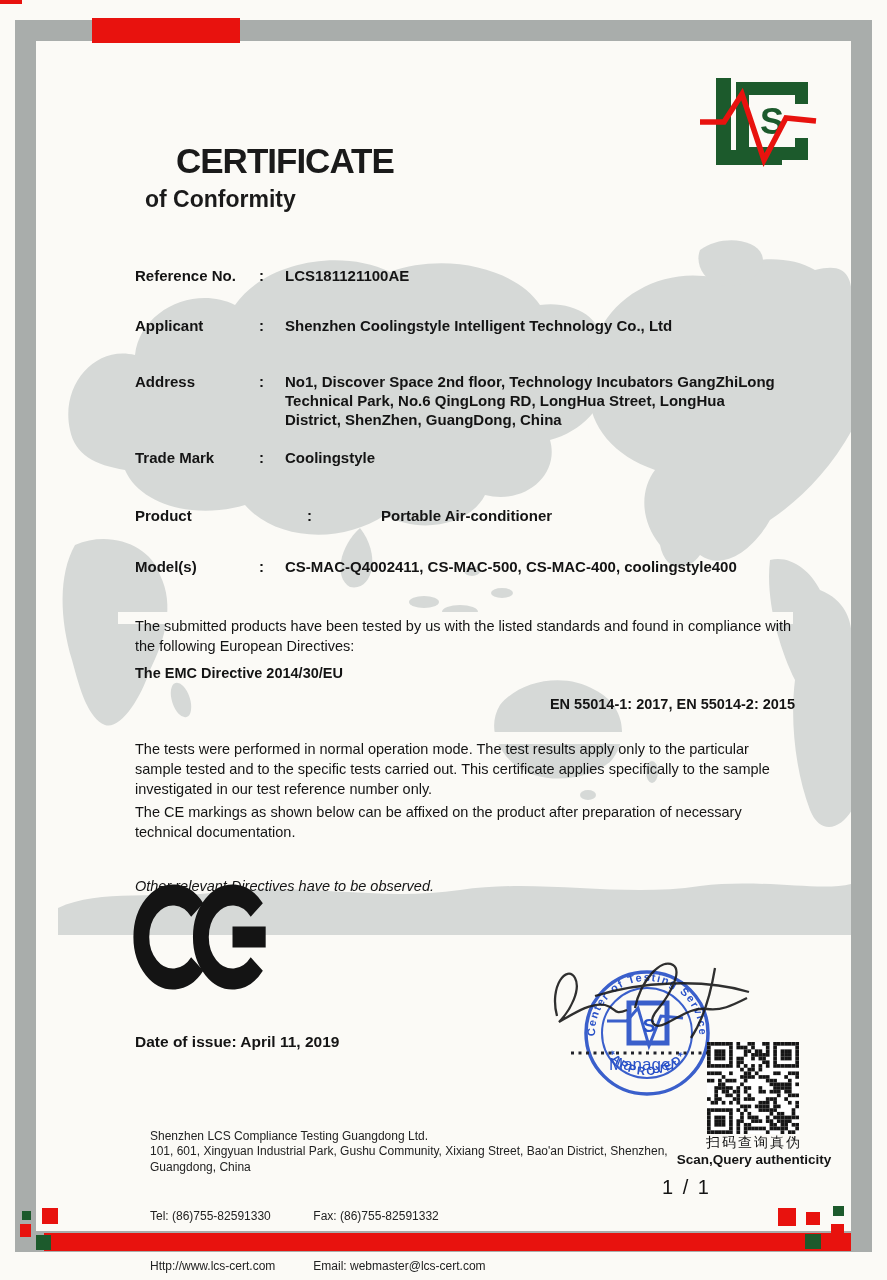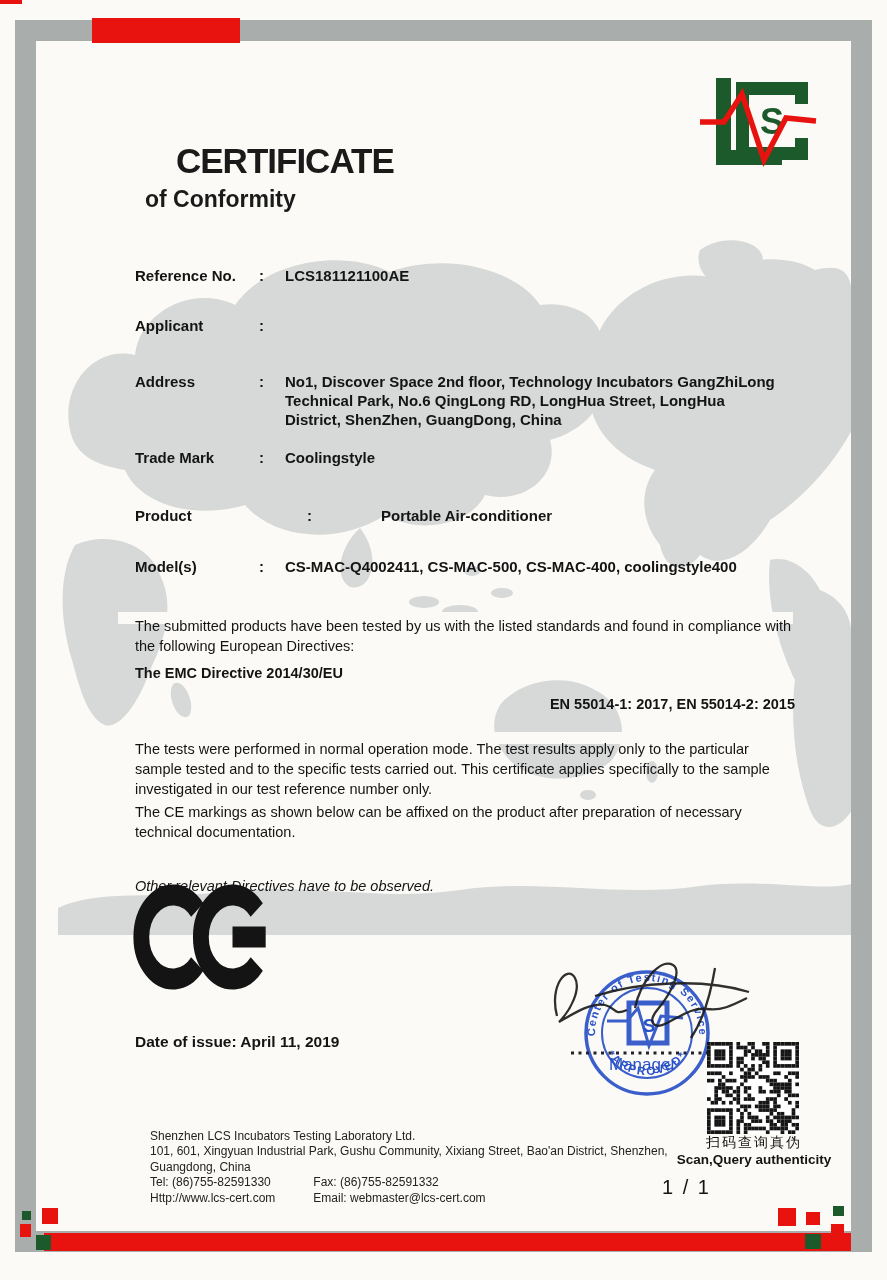--- a/index.html
+++ b/index.html
@@ -17,21 +17,21 @@
   
   .frow{left:135px;width:648px;display:grid;grid-template-columns:124px 26px 1fr;z-index:3;
         font-size:15px;font-weight:bold;line-height:19px;}
   
   .para{left:135px;width:660px;font-size:14.5px;line-height:20px;z-index:3;}
   .bold{font-weight:bold;}
   
   .strip{background:#fbfaf6;z-index:1;}
   #map{left:0;top:0;z-index:1;}
   #footer{left:150px;top:1129px;width:560px;font-size:12px;line-height:15.4px;z-index:3;color:#222;}
-  #footer .col1{display:inline-block;width:160px;}
+  #footer .col1{display:inline-block;width:160px;margin-top:34px;}
   #qr-caption{left:668px;top:1134px;width:172px;text-align:center;z-index:3;}
   #qr-caption .zh{font-size:14px;font-weight:normal;letter-spacing:2px;}
   #qr-caption .en{font-size:13.5px;font-weight:bold;}
   #page-num{left:662px;top:1176px;font-size:20px;font-weight:normal;letter-spacing:2px;z-index:3;}
   #date-issue{left:135px;top:1033px;font-size:15.5px;font-weight:bold;z-index:3;}
   svg{display:block;}
 </style>
 </head>
 <body>
 
@@ -93,20 +93,21 @@
   <div id="title-sub" class="abs">of Conformity</div>
 
   <div class="abs frow" style="top:266px;">
     <span>Reference No.</span>
     <span>:</span>
     <span>LCS181121100AE</span>
   </div>
   <div class="abs frow" style="top:316px;">
     <span>Applicant</span>
     <span>:</span>
+    <span>Shenzhen Coolingstyle Intelligent Technology Co., Ltd</span>
   </div>
   <div class="abs frow" style="top:372px;">
     <span>Address</span>
     <span>:</span>
     <span>No1, Discover Space 2nd floor, Technology Incubators GangZhiLong Technical Park, No.6 QingLong RD, LongHua Street, LongHua District, ShenZhen, GuangDong, China</span>
   </div>
   <div class="abs frow" style="top:448px;">
     <span>Trade Mark</span>
     <span>:</span>
     <span>Coolingstyle</span>
@@ -485,21 +486,21 @@
       <rect x="73.60" y="88.32" width="3.68" height="3.68" fill="#151515"></rect>
       <rect x="80.96" y="88.32" width="3.68" height="3.68" fill="#151515"></rect>
       <rect x="84.64" y="88.32" width="3.68" height="3.68" fill="#151515"></rect>
     </svg>
   <div id="qr-caption" class="abs">
     <div class="zh">扫码查询真伪</div>
     <div class="en">Scan,Query authenticity</div>
   </div>
 
   <div id="footer" class="abs">
-    <div>Shenzhen LCS Incubators Testing Laboratory Ltd.</div>
+    <div>Shenzhen LCS Compliance Testing Guangdong Ltd.</div>
     <div>101, 601, Xingyuan Industrial Park, Gushu Community, Xixiang Street, Bao'an District, Shenzhen,</div>
     <div>Guangdong, China</div>
     <div>
       <span class="col1">Tel: (86)755-82591330</span>
       <span>Fax: (86)755-82591332</span>
     </div>
     <div>
       <span class="col1">Http://www.lcs-cert.com</span>
       <span>Email: webmaster@lcs-cert.com</span>
     </div>

